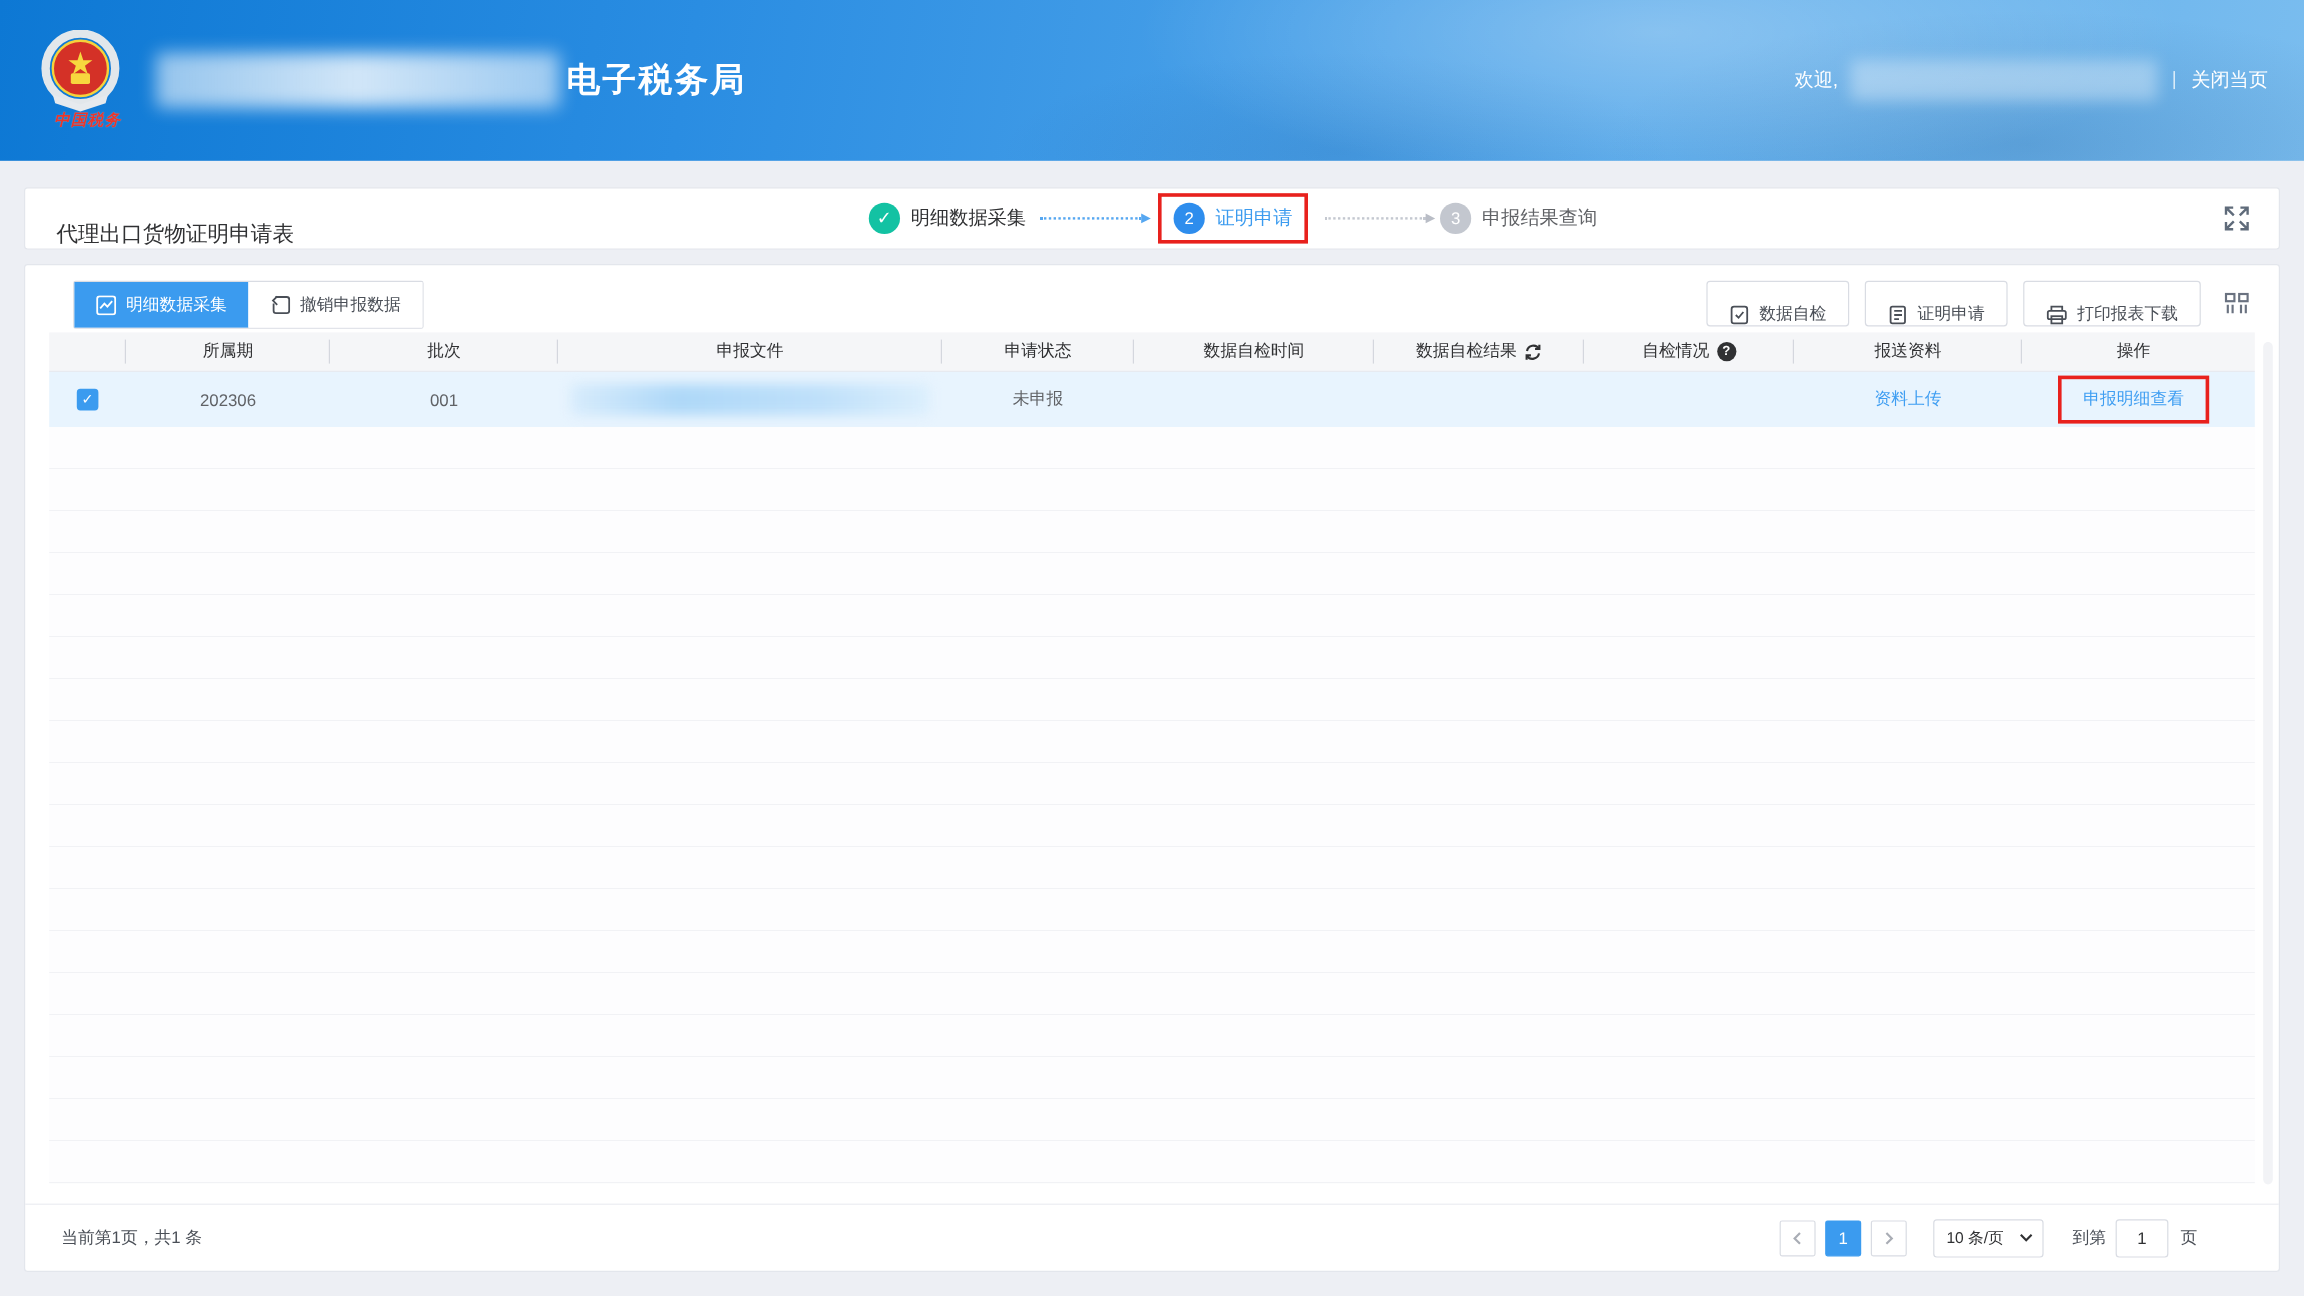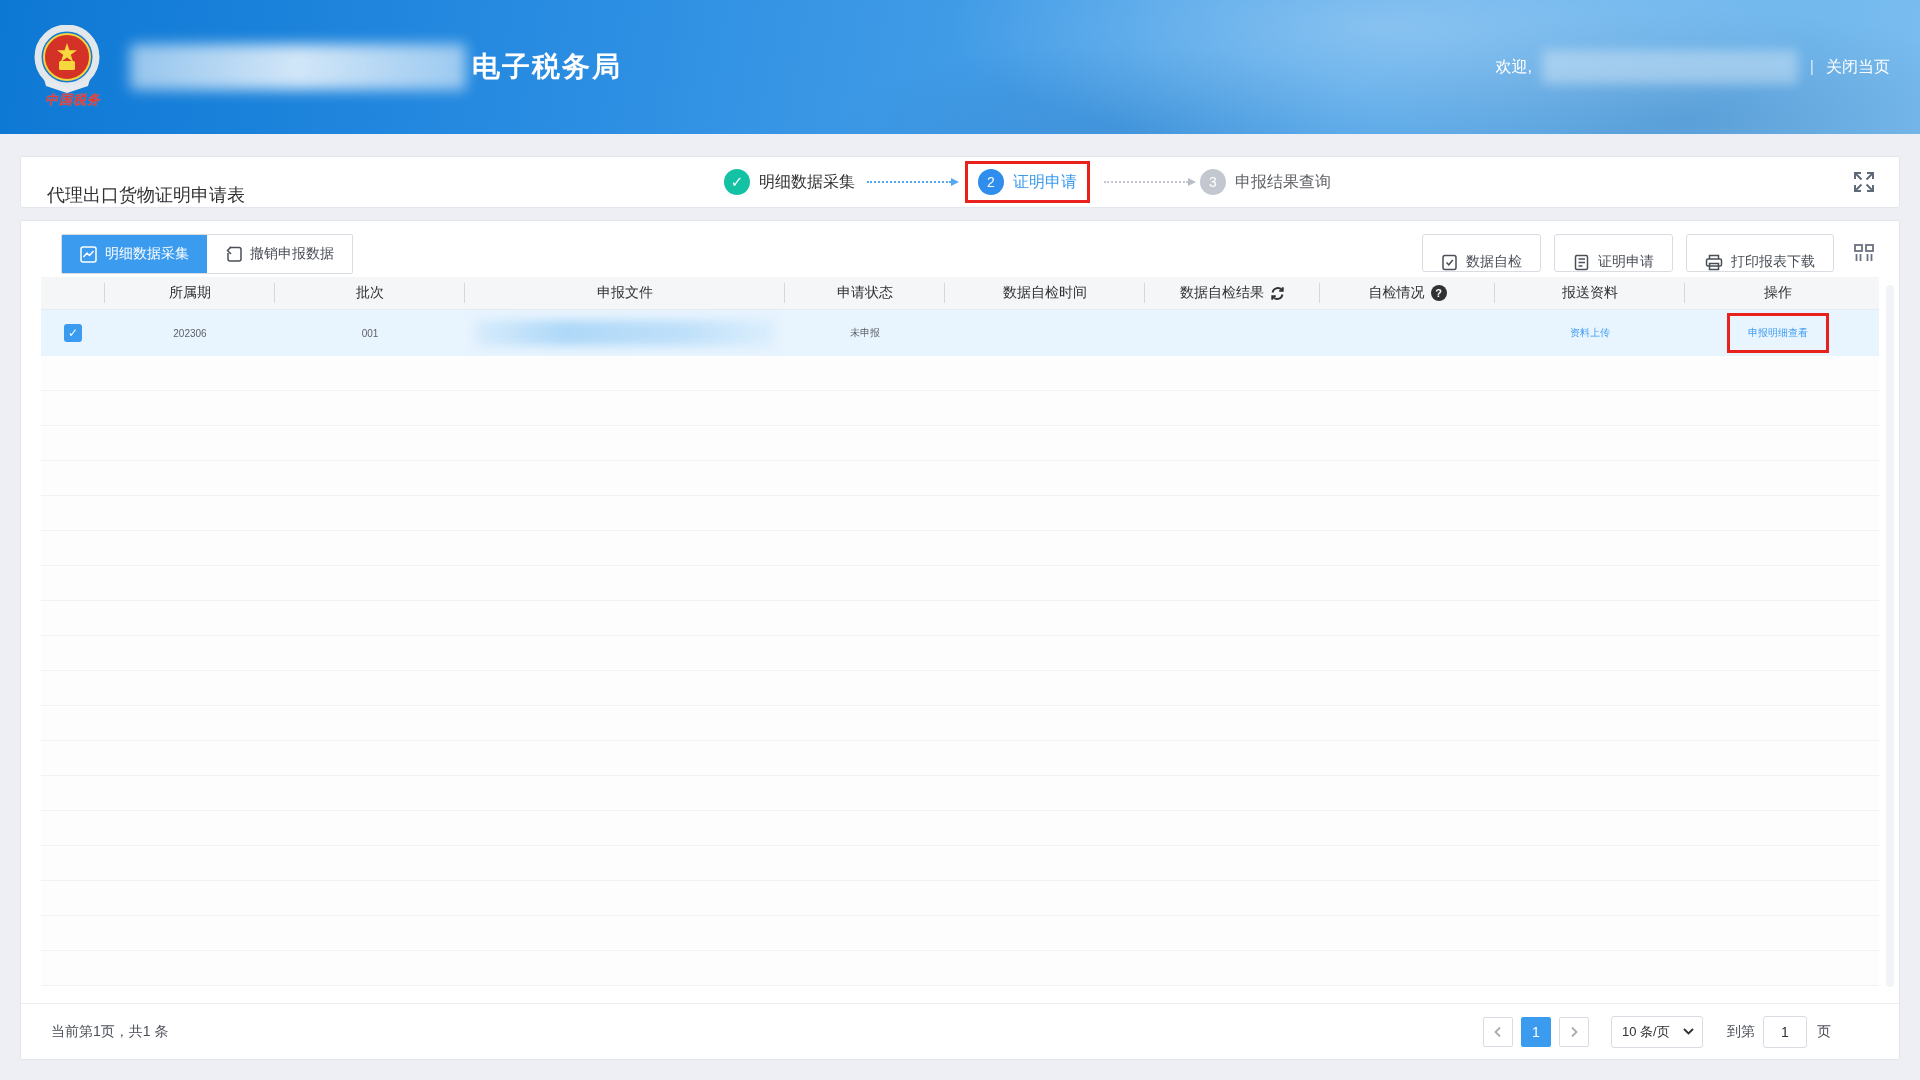--- a/index.html
+++ b/index.html
@@ -74,21 +74,21 @@
   .table { margin-top:3px; padding:0 20px; }
   .trow { display:flex; align-items:center; }
   .thead { height:33px; background:#f5f6f8; border-bottom:1px solid #e7eaf0; font-size:14px; color:#303133; }
   .cell { text-align:center; position:relative; display:flex; align-items:center; justify-content:center; gap:6px; }
   .thead .cell::after { content:""; position:absolute; right:0; top:50%; transform:translateY(-50%);
     width:1px; height:20px; background:#d4d7de; }
   .thead .cell:last-child::after { display:none; }
   .c-check { width:64px; } .c-period { width:170px; } .c-batch { width:190px; } .c-file { width:320px; }
   .c-status { width:160px; } .c-time { width:200px; } .c-result { width:175px; } .c-cond { width:175px; }
   .c-mat { width:190px; } .c-op { width:186px; }
-  .data-row { height:46px; background:#e8f4fe; font-size:10px; color:#606266; }
+  .data-row { height:46px; background:#e8f4fe; font-size:14px; color:#606266; }
   .checkbox { width:18px; height:18px; background:#3b9bef; border-radius:3px; display:flex; align-items:center;
     justify-content:center; color:#fff; font-size:12px; cursor:pointer; }
   .checkbox::after { content:"✓"; }
   .file-blur { width:300px; height:26px; border-radius:4px;
     background:linear-gradient(90deg,#d8ecfc,#aed8f8 30%,#bfe0fa 70%,#dceffd); filter:blur(5px); }
   .tlink { color:#3f9ef2; cursor:pointer; }
   .op-box { display:inline-flex; align-items:center; justify-content:center; border:3px solid #e8211d;
     height:40px; padding:0 18px; }
   .filler { height:35px; border-bottom:1px solid #f1f2f5; background:#fdfdfe; }
   .q-icon { width:16px; height:16px; border-radius:50%; background:#303133; color:#fff; font-size:11px; font-weight:bold;

